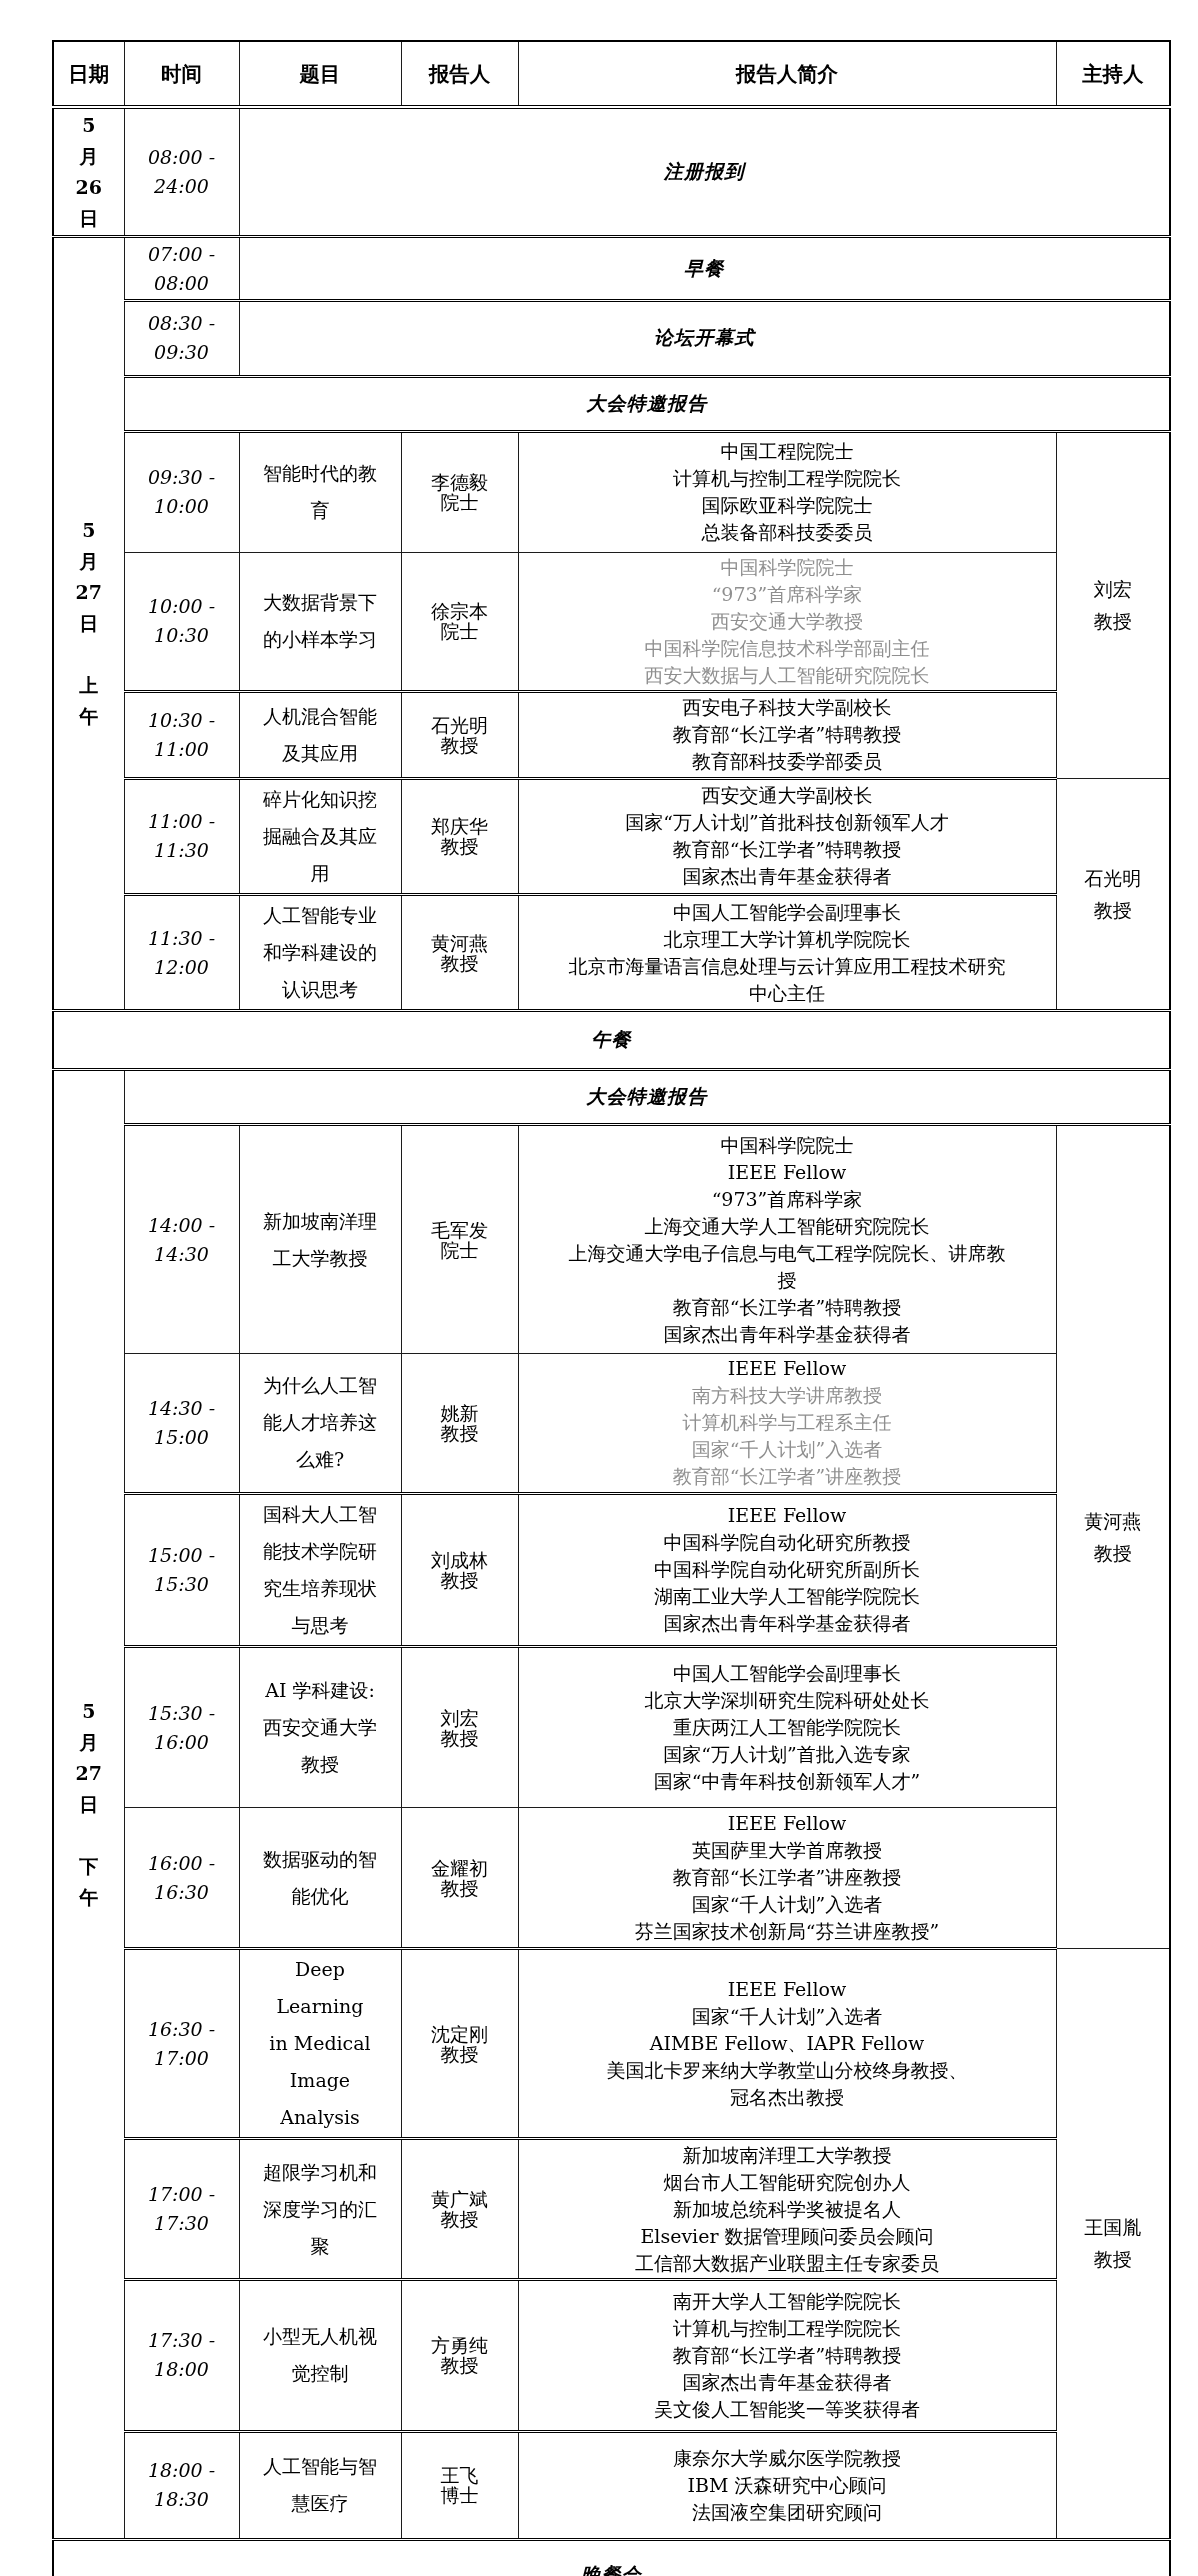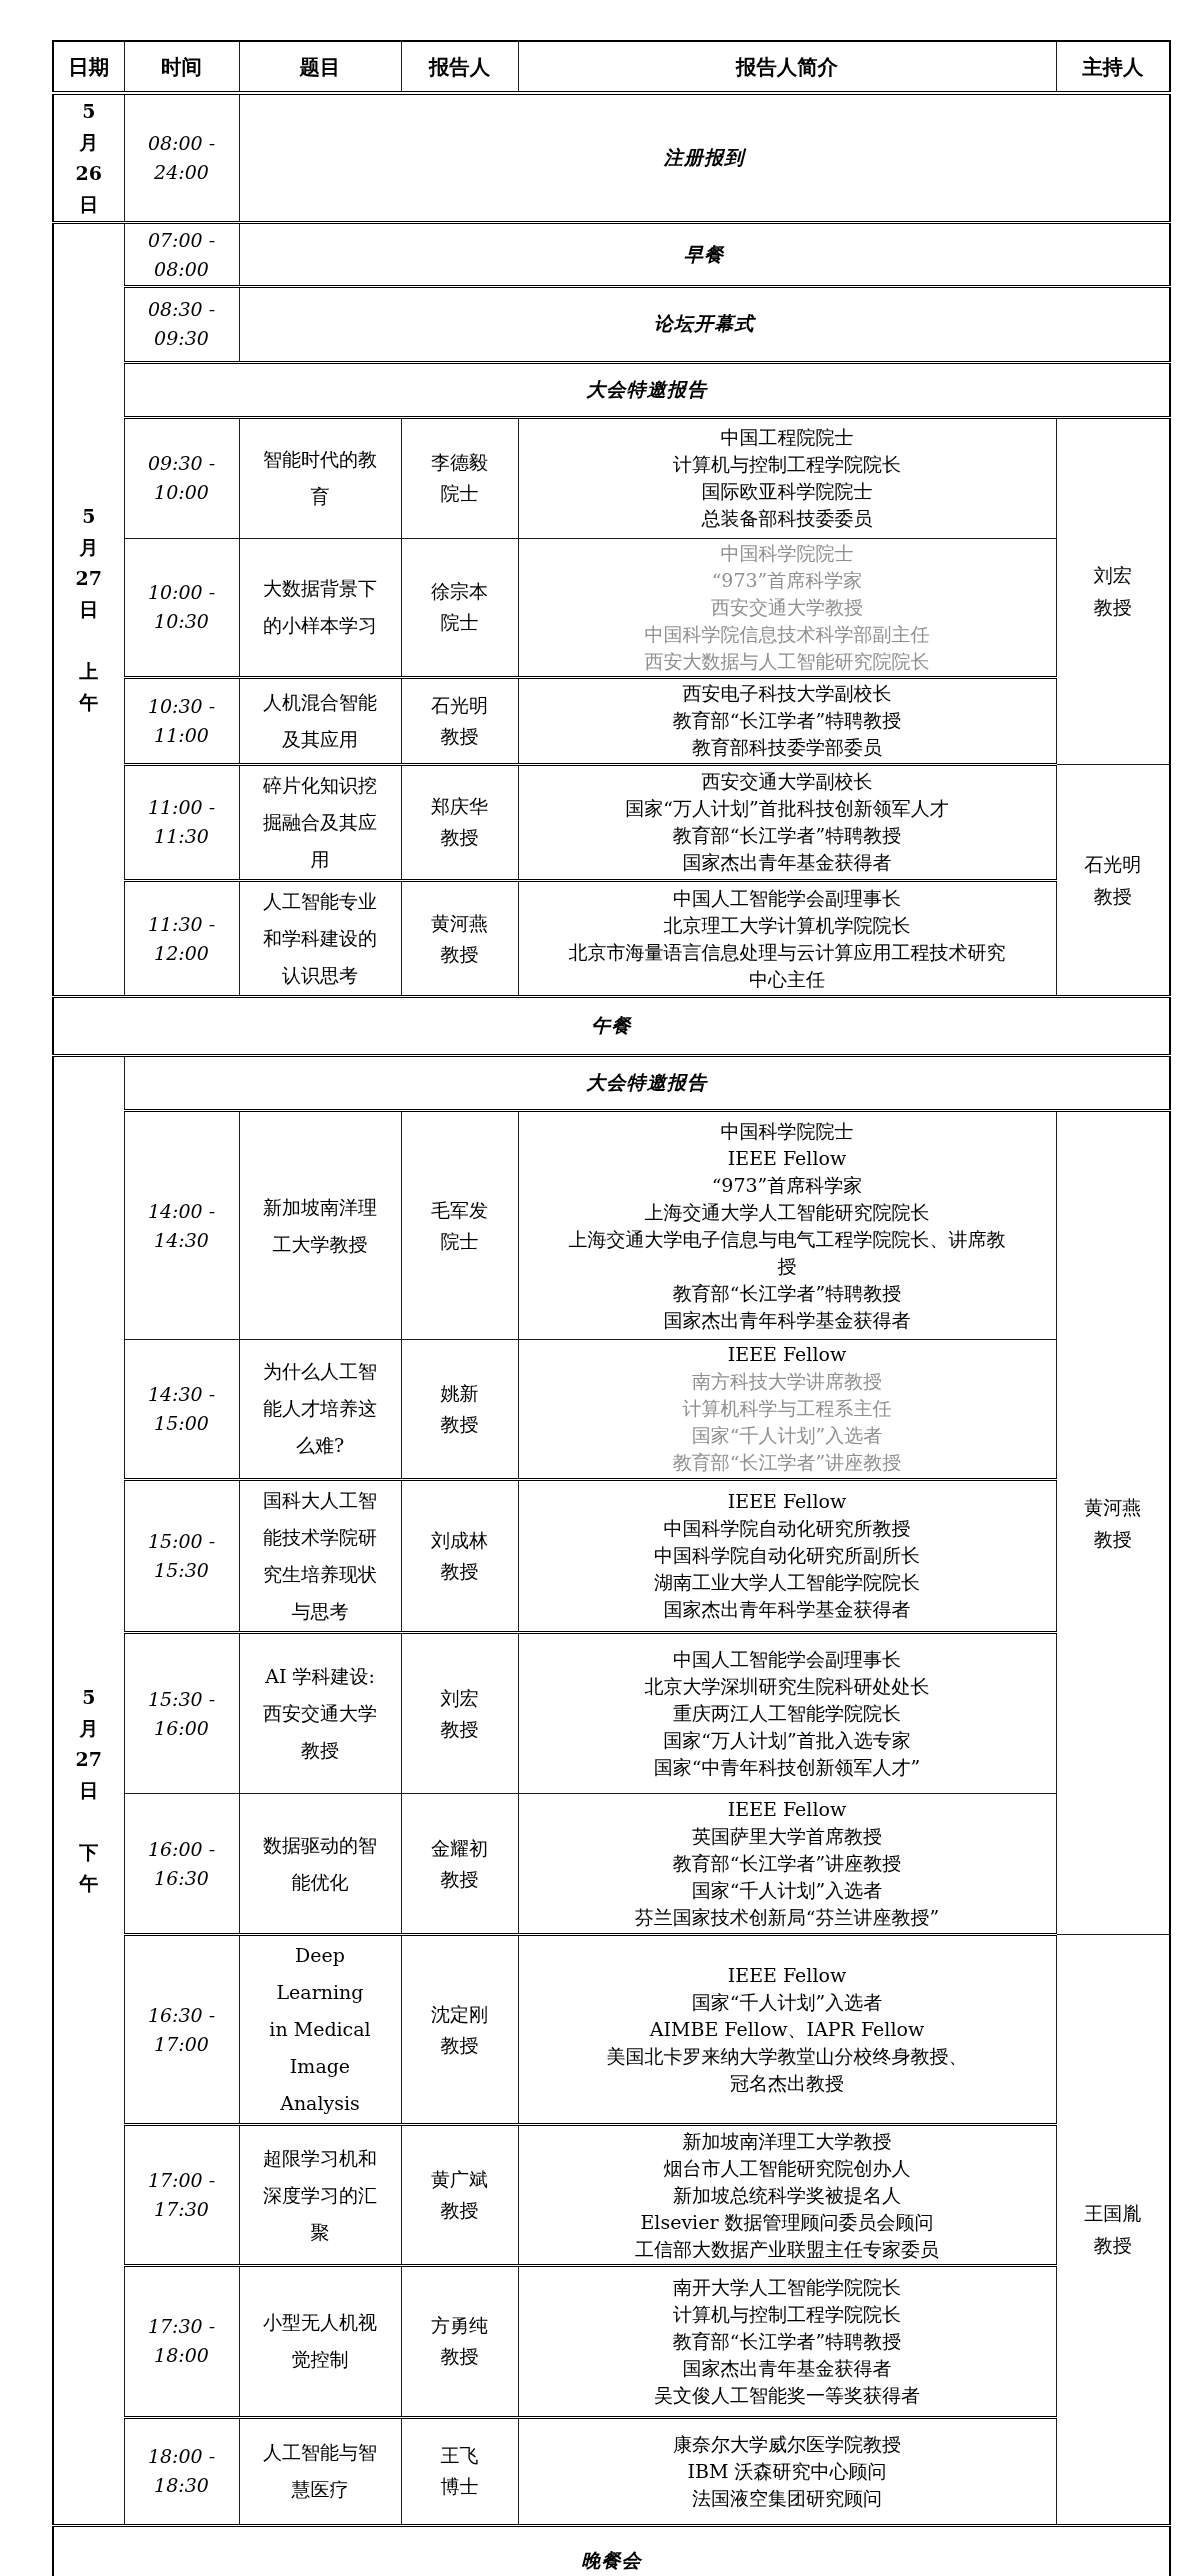--- a/index.html
+++ b/index.html
@@ -16,42 +16,42 @@
     padding:1.2px;font-size:19px;color:#000;background:#fff;overflow:hidden;
   }
   
   table.sched{border:2.4px solid #000;}
   tr.hb > td{border-bottom:3.6px double #000;}
   tr.header-row > td{border-bottom:4.8px double #000;}
   td.hcell{font-weight:bold;font-size:20.4px;}
   td.banner{font-weight:bold;letter-spacing:1.2px;font-style:italic;}
   td.date-cell{font-weight:bold;line-height:31px;white-space:pre-line;}
   td.time-cell{line-height:29px;white-space:pre-line;font-style:italic;}
-  td.speaker-cell{line-height:31px;white-space:pre-line;}
+  td.speaker-cell{line-height:20px;white-space:pre-line;}
   td.host-cell{line-height:32px;white-space:pre-line;}
   .title-wrap{max-width:121px;margin:0 auto;line-height:37px;white-space:pre-line;}
   .bio-wrap{max-width:498px;margin:0 auto;}
   .bio-line{line-height:27px;white-space:pre-line;}
   .muted{color:#8f8f8f;}
 </style>
 </head>
 <body>
 
 <table class="sched">
   <colgroup>
     <col style="width:71px">
       <col style="width:115px">
       <col style="width:162px">
     <col style="width:117px">
       <col style="width:538px">
       <col style="width:114px">
   </colgroup>
 
   <tbody>
-      <tr class="header-row" style="height:52px">
+      <tr class="header-row" style="height:66px">
     <td class="hcell">日期</td>
     <td class="hcell">时间</td>
     <td class="hcell">题目</td>
     <td class="hcell">报告人</td>
     <td class="hcell">报告人简介</td>
     <td class="hcell">主持人</td>
   </tr>
 
   <tr class="hb" style="height:127px">
     <td class="date-cell">5

